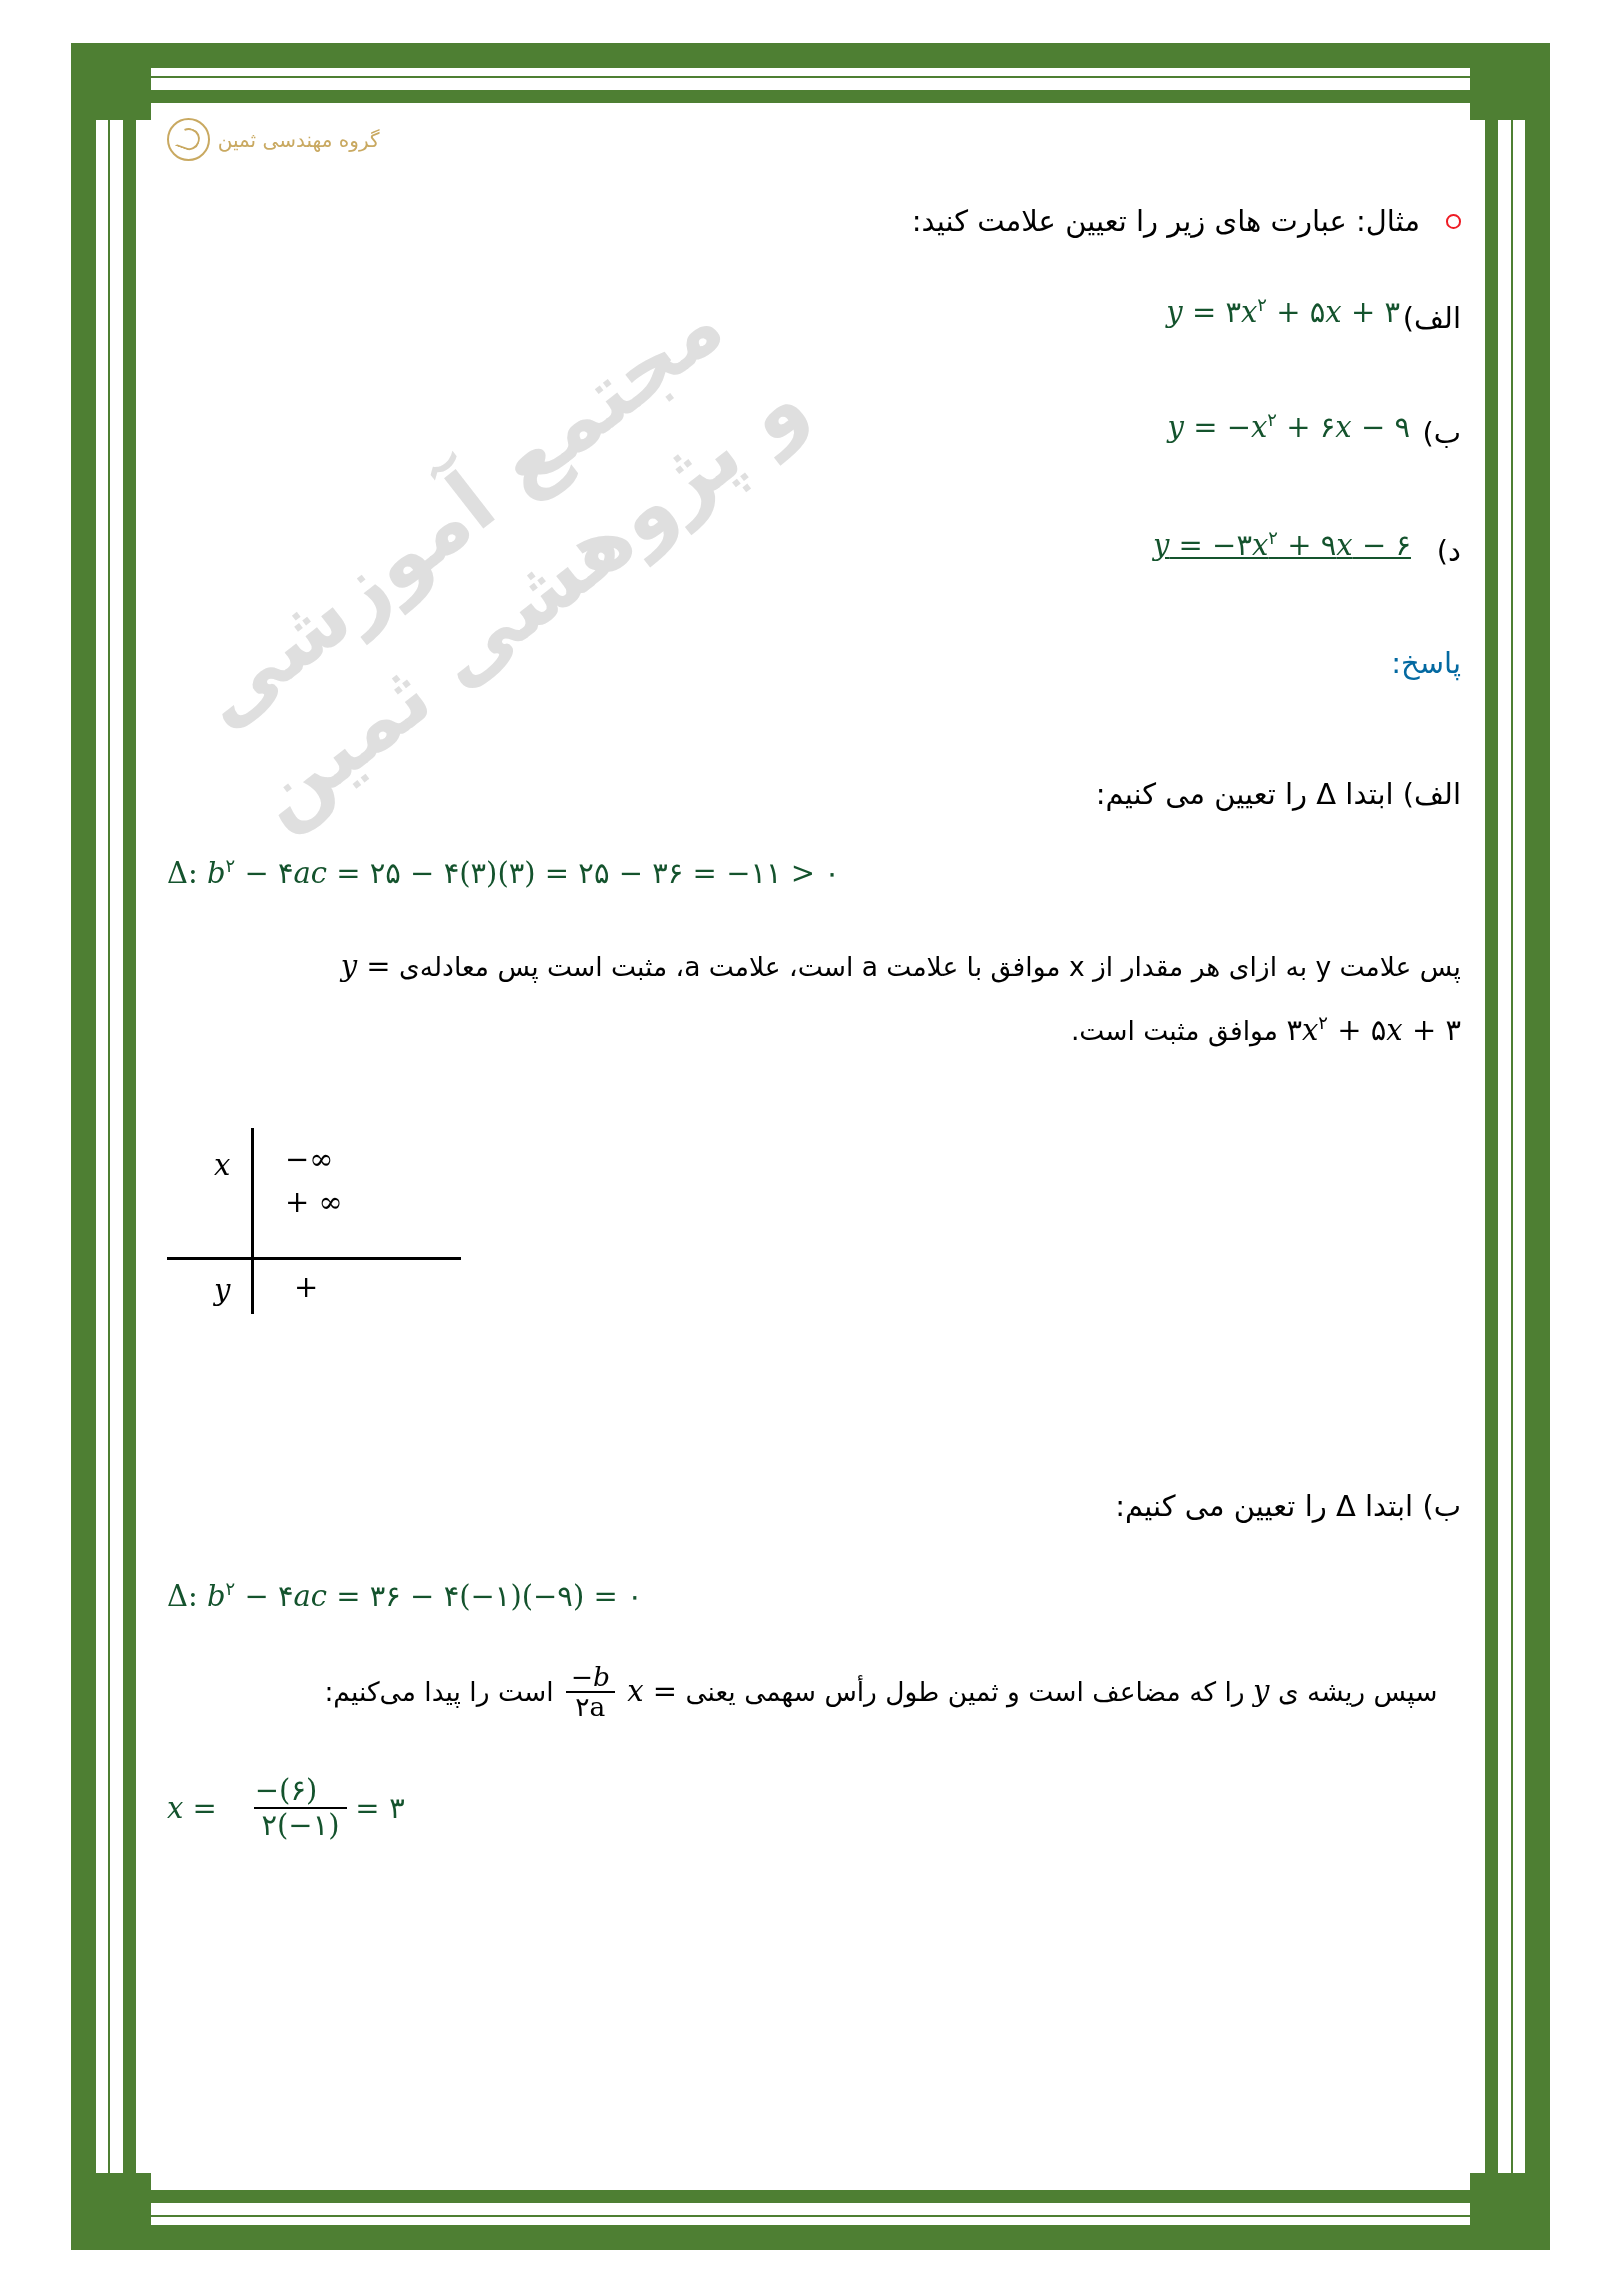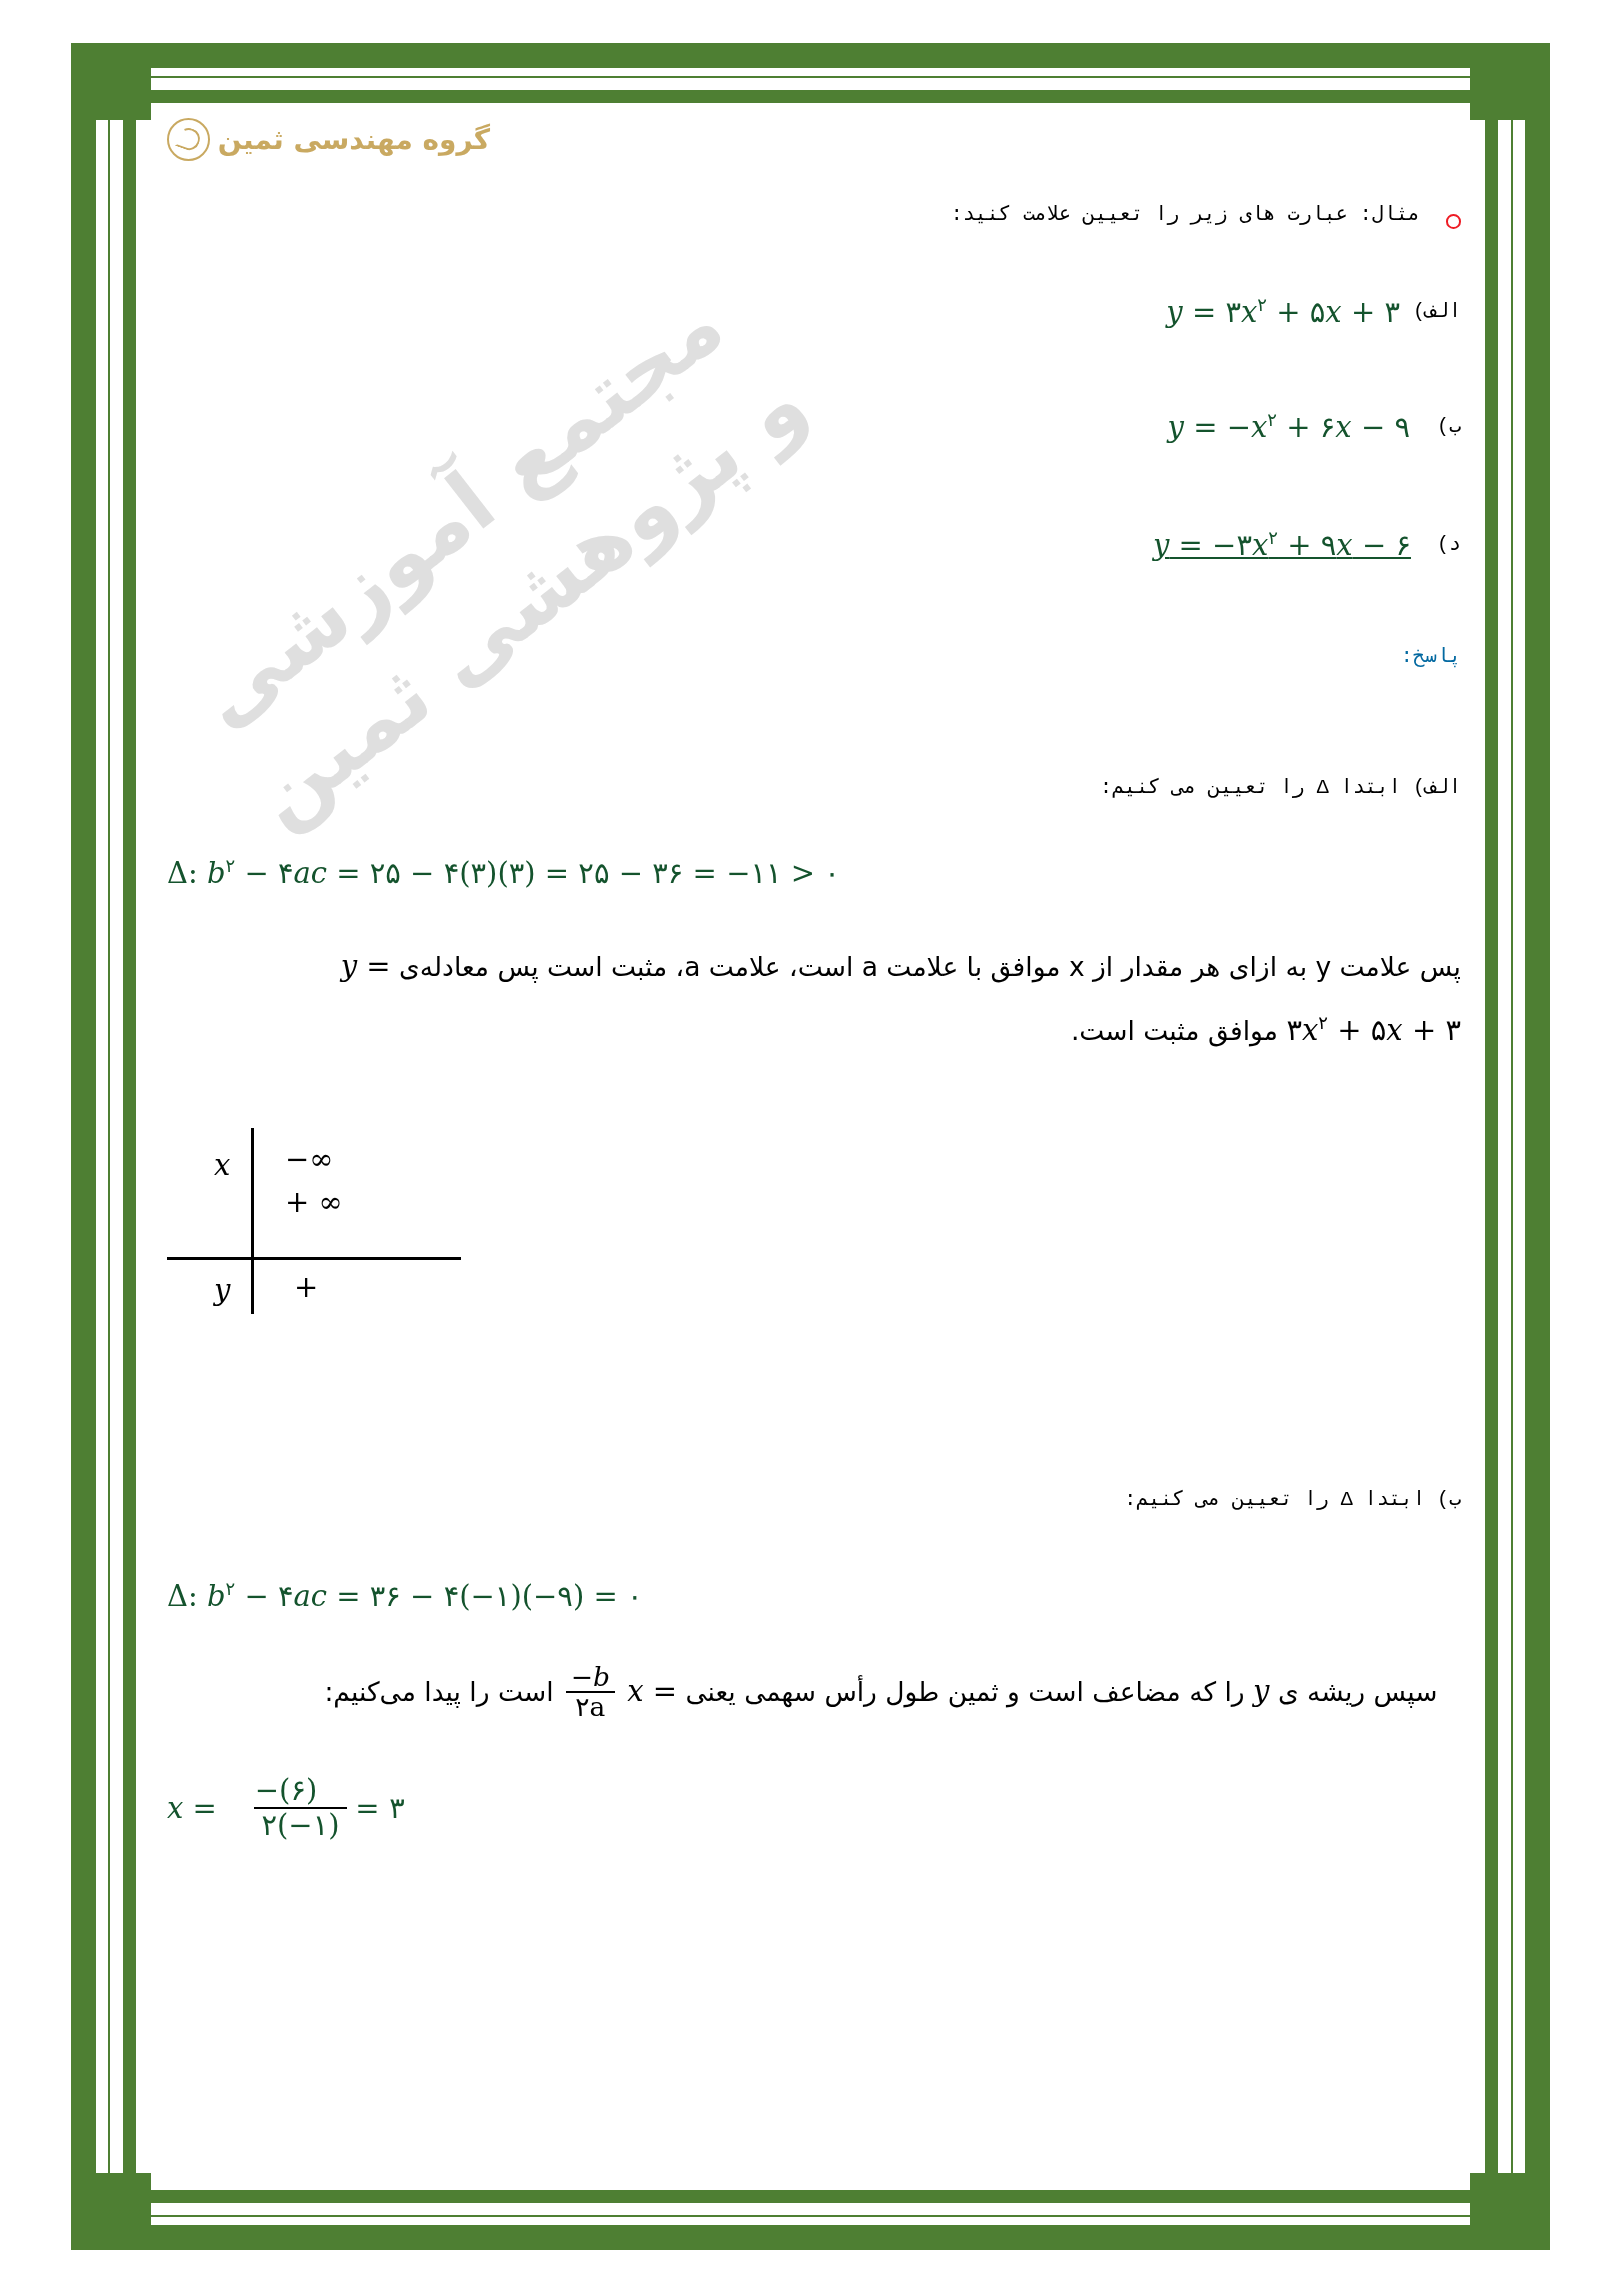--- a/index.html
+++ b/index.html
@@ -79,22 +79,22 @@
     content: "";
     position: absolute;
     left: 8.8px; top: 7.8px;
     width: 17.6px; height: 17.6px;
     border: 2.9px solid #c9a961;
     border-radius: 50% 50% 50% 0;
     border-left-color: transparent;
     transform: rotate(20deg);
   }
   .logo-text {
-    font-size: 28px;
-    font-weight: bold;
+    font-size: 20px;
+    font-weight: normal;
     color: #c9a961;
     white-space: nowrap;
     letter-spacing: -0.5px;
   }
 
   
   .watermark {
     position: absolute;
     left: 176px;
     top: 255px;
@@ -117,24 +117,23 @@
 
   
   .body-layer {
     position: relative;
     z-index: 2;
   }
   .line {
     position: absolute;
     direction: rtl;
     color: #000000;
-    font-size: 20px;
+    font-size: 29px;
     white-space: nowrap;
     line-height: 1.5;
-    font-family: Liberation Mono, monospace;
   }
   .line.red { color: #0369a1; }
   .bullet {
     position: absolute;
     width: 14.7px; height: 14.7px;
     border: 2.5px solid #ee1c25;
     border-radius: 50%;
     box-sizing: border-box;
   }
 

